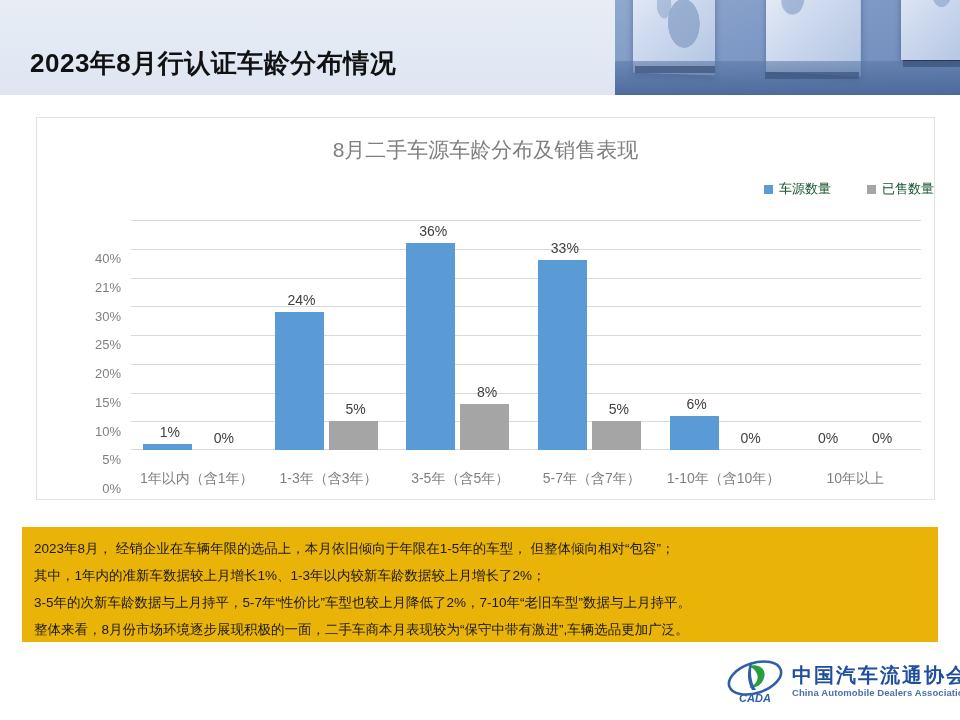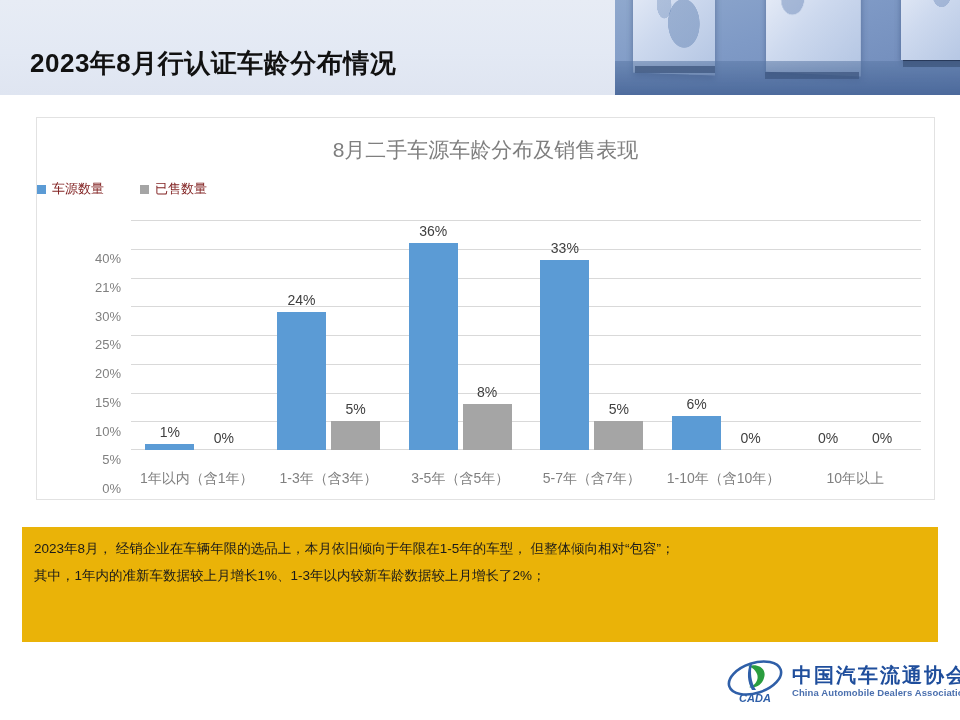--- a/index.html
+++ b/index.html
@@ -91,24 +91,24 @@
     width: 100%;
     text-align: center;
     font-size: 21px;
     color: #7f7f7f;
   }
   .legend {
     position: absolute;
     left: 0; top: 62px;
     width: 100%;
     display: flex;
-    justify-content: flex-start;
+    justify-content: flex-end;
     gap: 36px;
     font-size: 13px;
-    color: #7f1d1d;
+    color: #14532d;
   }
   .legend-item { display: flex; align-items: center; gap: 6px; }
   .legend-swatch { width: 9px; height: 9px; display: inline-block; }
 
   
   .plot {
     position: absolute;
     left: 46px; top: 102px;
     width: 838px; height: 230px;
   }
@@ -156,21 +156,21 @@
     justify-content: center;
     align-items: flex-end;
     gap: 0px;
   }
   .bar-slot {
     position: relative;
     width: 54px;
     height: 100%;
     display: flex;
     align-items: flex-end;
-    justify-content: center;
+    justify-content: flex-start;
   }
   .bar {
     width: 49px;
     display: block;
   }
   .bar-label {
     position: absolute;
     left: 50%;
     transform: translateX(-50%);
     font-size: 14px;
@@ -363,20 +363,22 @@
       <div class="x-label">3-5年（含5年）</div>
       <div class="x-label">5-7年（含7年）</div>
       <div class="x-label">1-10年（含10年）</div>
       <div class="x-label">10年以上</div>
     </div>
 </div>
 
 <div class="notes" id="notes">
     <div class="note-line">2023年8月， 经销企业在车辆年限的选品上，本月依旧倾向于年限在1-5年的车型， 但整体倾向相对“包容”；</div>
     <div class="note-line">其中，1年内的准新车数据较上月增长1%、1-3年以内较新车龄数据较上月增长了2%；</div>
+    <div class="note-line">3-5年的次新车龄数据与上月持平，5-7年“性价比”车型也较上月降低了2%，7-10年“老旧车型”数据与上月持平。</div>
+    <div class="note-line">整体来看，8月份市场环境逐步展现积极的一面，二手车商本月表现较为“保守中带有激进”,车辆选品更加广泛。</div>
   </div>
 
 <div class="logo">
   <div class="logo-mark">
     <svg width="58" height="50" viewBox="0 0 58 50" xmlns="http://www.w3.org/2000/svg">
       <ellipse cx="29" cy="22" rx="27" ry="15" fill="none" stroke="#2f5fa8" stroke-width="2.6" transform="rotate(-18 29 22)"></ellipse>
       <path d="M22 10 C33 7 41 13 38 22 C36 29 29 33 23 31 C30 29 33 23 31 18 C29 13 25 11 22 10 Z" fill="#2a9d3f"></path>
       <path d="M26 8 C24 16 25 26 30 34 L26 34 C21 26 21 15 24 8 Z" fill="#2f5fa8"></path>
       <text x="29" y="46" font-family="Liberation Sans, sans-serif" font-size="11" font-weight="bold" fill="#2f5fa8" text-anchor="middle" font-style="italic">CADA</text>
     </svg>

